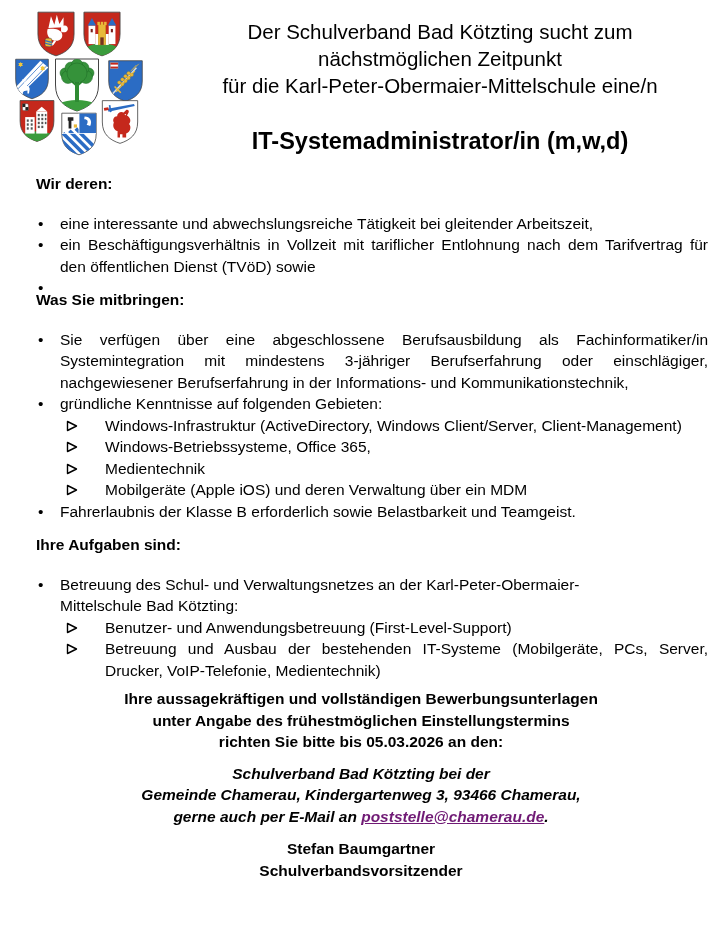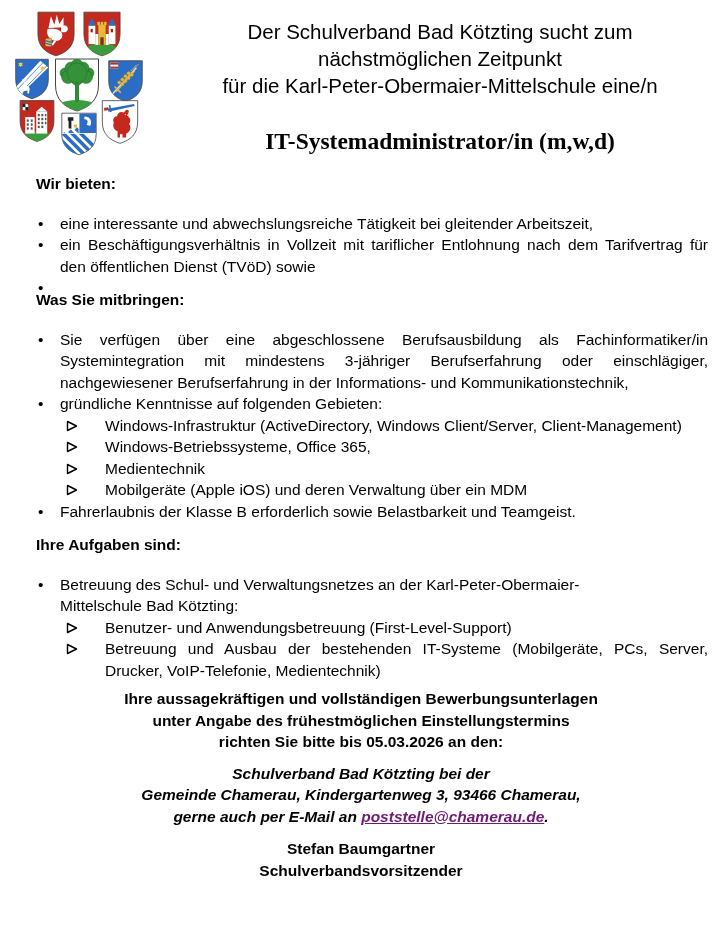--- a/index.html
+++ b/index.html
@@ -18,21 +18,21 @@
   .sh3{left:0;top:49px;width:38px;height:44px}
   .sh4{left:39px;top:48px;width:50px;height:58px}
   .sh5{left:93px;top:51px;width:39px;height:44px}
   .sh6{left:4px;top:91px;width:40px;height:44px}
   .sh7{left:46px;top:103px;width:40px;height:46px}
   .sh8{left:86px;top:91px;width:42px;height:46px}
 
   
   .header-text { margin-left:158px; width:564px; padding-top:18px;
                  text-align:center; font-size:20.5px; line-height:27px; }
-  .job-title  { margin-top:26px; font-size:23.5px; line-height:32px; font-weight:bold;font-family:Liberation Serif, serif; }
+  .job-title  { margin-top:26px; font-size:23.5px; line-height:32px; font-weight:bold; }
 
   
   .content { padding:0 14px 0 36px; font-size:15.5px; line-height:21.5px; }
   .content h2 { font-size:15.5px; line-height:21.5px; font-weight:bold; margin:12px 0 18px; }
   .content h2.first { margin-top:16px; }
   ul.list { list-style:none; margin:0; padding:0; }
   ul.list li { position:relative; text-align:justify; }
   li .t { white-space:pre-line; }
   li.b1 { padding-left:24px; }
   li.b1 .m1 { position:absolute; left:2px; top:0; }
@@ -255,21 +255,21 @@
 
   <div class="header-text">
     <div>Der Schulverband Bad Kötzting sucht zum</div>
     <div>nächstmöglichen Zeitpunkt</div>
     <div>für die Karl-Peter-Obermaier-Mittelschule eine/n</div>
     <div class="job-title">IT-Systemadministrator/in (m,w,d)</div>
   </div>
 
   <div class="content">
 
-    <h2 class="first">Wir bieten:</h2>
+    <h2 class="first">Wir deren:</h2>
     <ul class="list">
       <li class="b1">
         <span class="m1">•</span>
         <span class="t">eine interessante und abwechslungsreiche Tätigkeit bei gleitender Arbeitszeit,</span>
       </li>
       <li class="b1">
         <span class="m1">•</span>
         <span class="t">ein Beschäftigungsverhältnis in Vollzeit mit tariflicher Entlohnung nach dem Tarifvertrag für den öffentlichen Dienst (TVöD) sowie</span>
       </li>
       <li class="b1">

